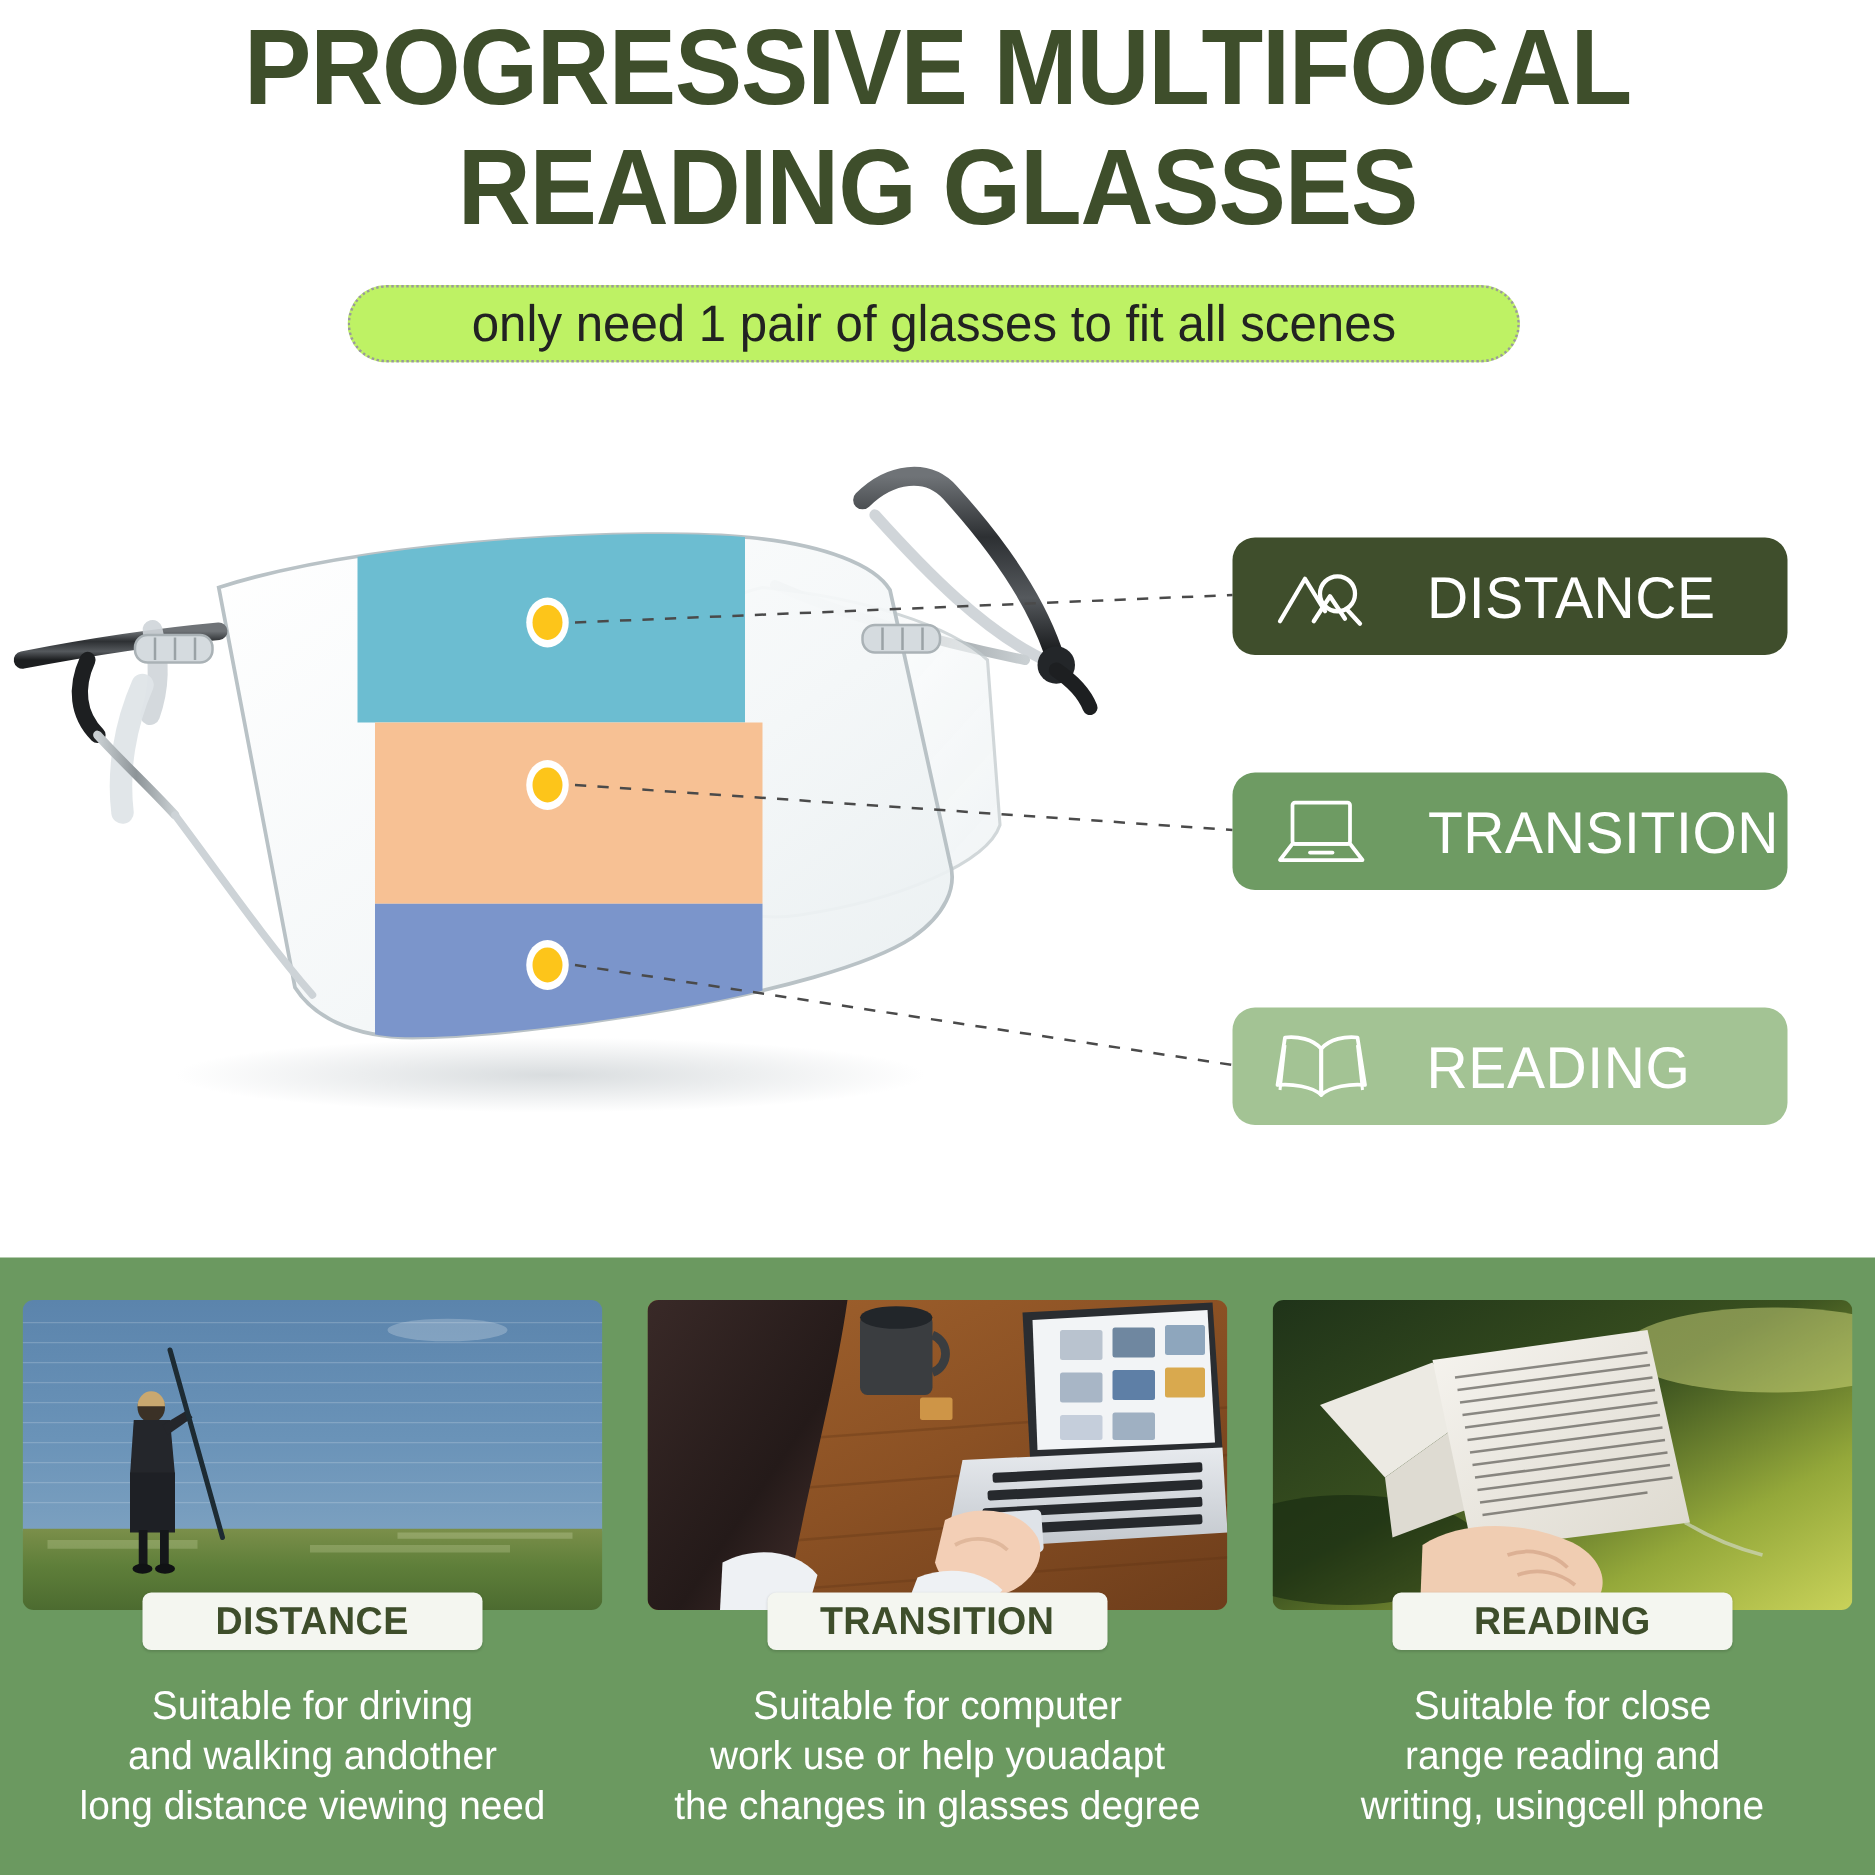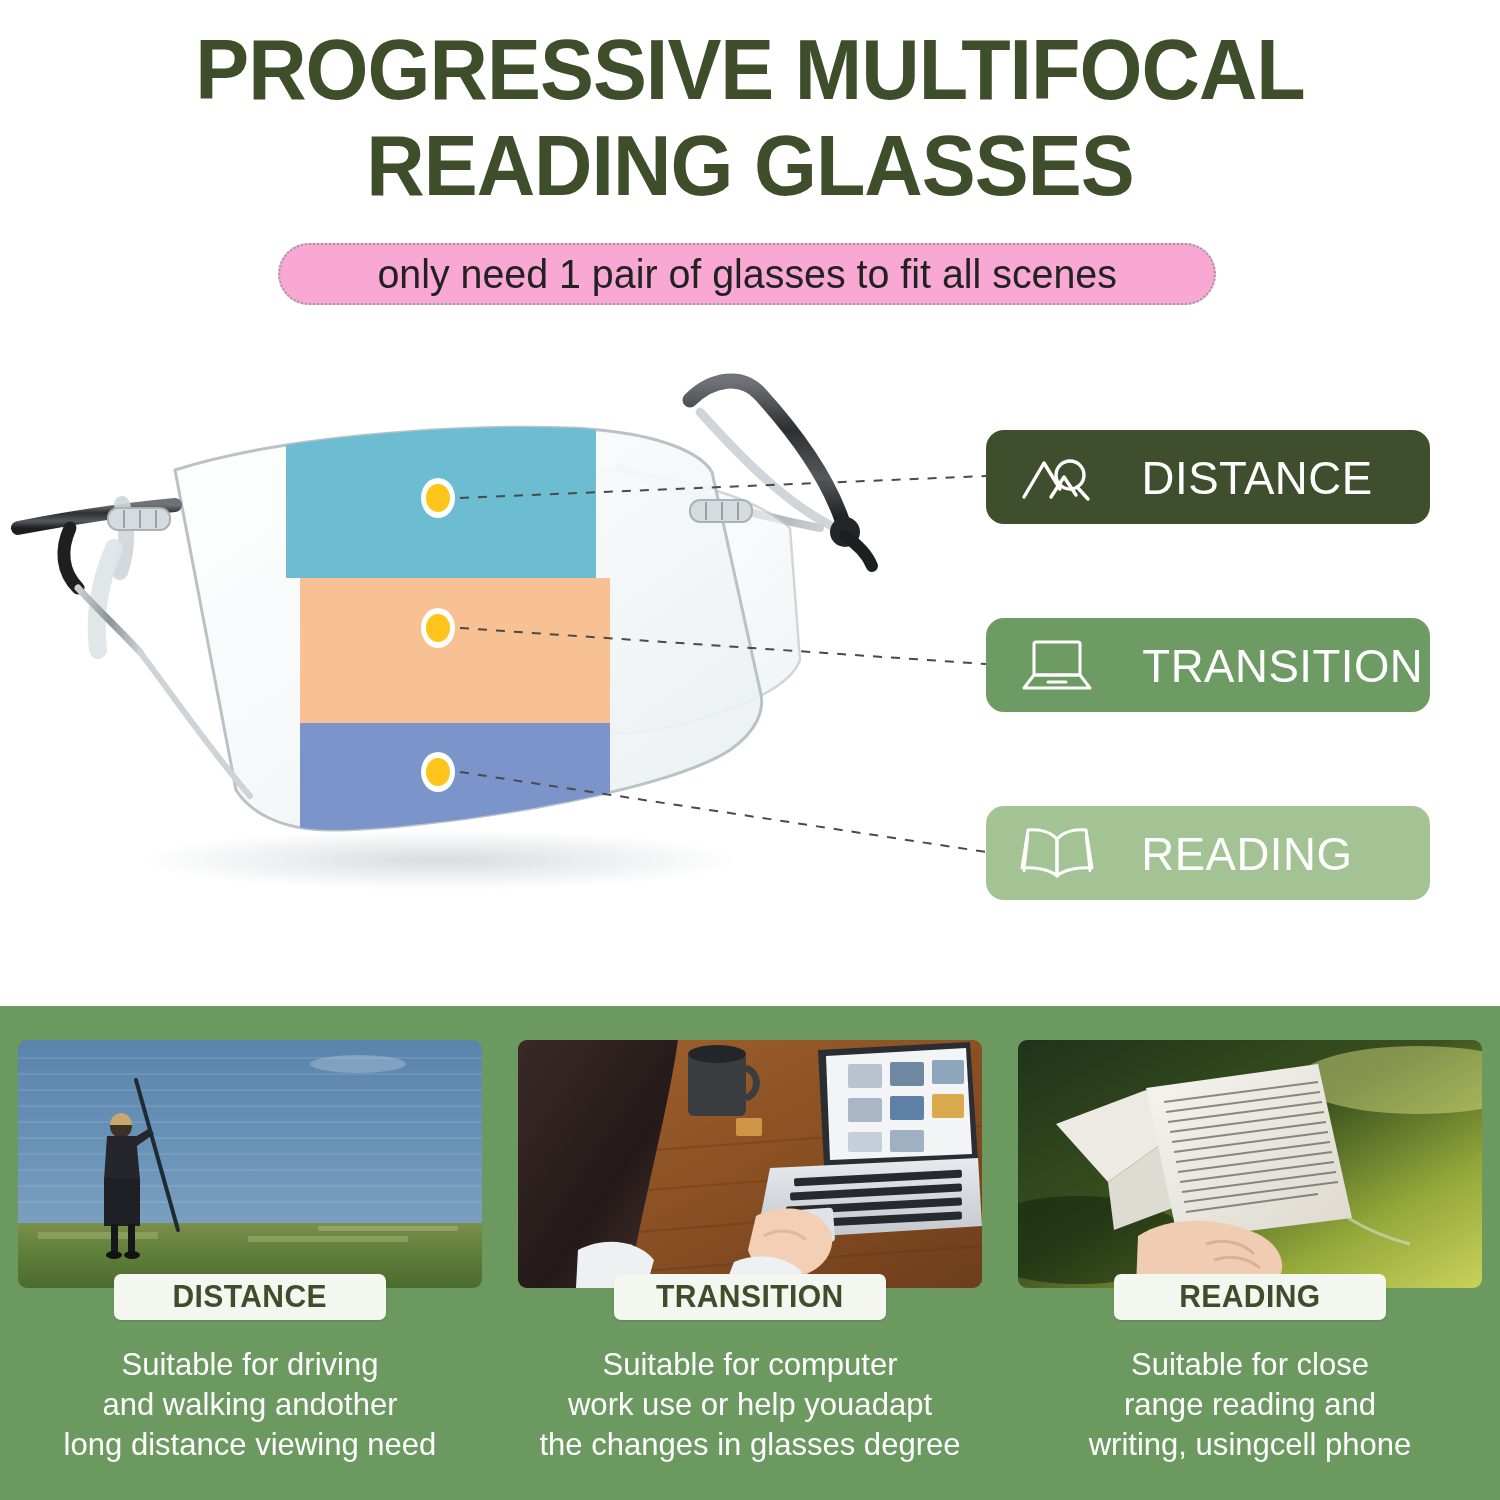--- a/index.html
+++ b/index.html
@@ -11,21 +11,21 @@
     width: 1500px;
     height: 1500px;
     font-family: "Liberation Sans", sans-serif;
     overflow: hidden;
     position: relative;
   }
 
   
   .header {
     position: absolute;
-    top: 15px; left: 0;
+    top: 0; left: 0;
     width: 1500px;
     height: 330px;
     background: #ffffff;
   }
   .title {
     position: absolute;
     top: 6px; left: 0;
     width: 1500px;
     text-align: center;
     color: #3E4E2B;
@@ -40,21 +40,21 @@
 
   .subtitle-pill {
     position: absolute;
     top: 228px;
     left: 278px;
     width: 938px;
     height: 62px;
     box-sizing: border-box;
     border: 2px dotted #9a9a9a;
     border-radius: 34px;
-    background: #f9a8d4;
+    background: #bef264;
     display: flex;
     align-items: center;
     justify-content: center;
   }
   .subtitle-text {
     color: #222222;
     font-size: 41px;
     font-family: "Liberation Sans", sans-serif;
     letter-spacing: 0px;
     transform: scaleX(0.96);

